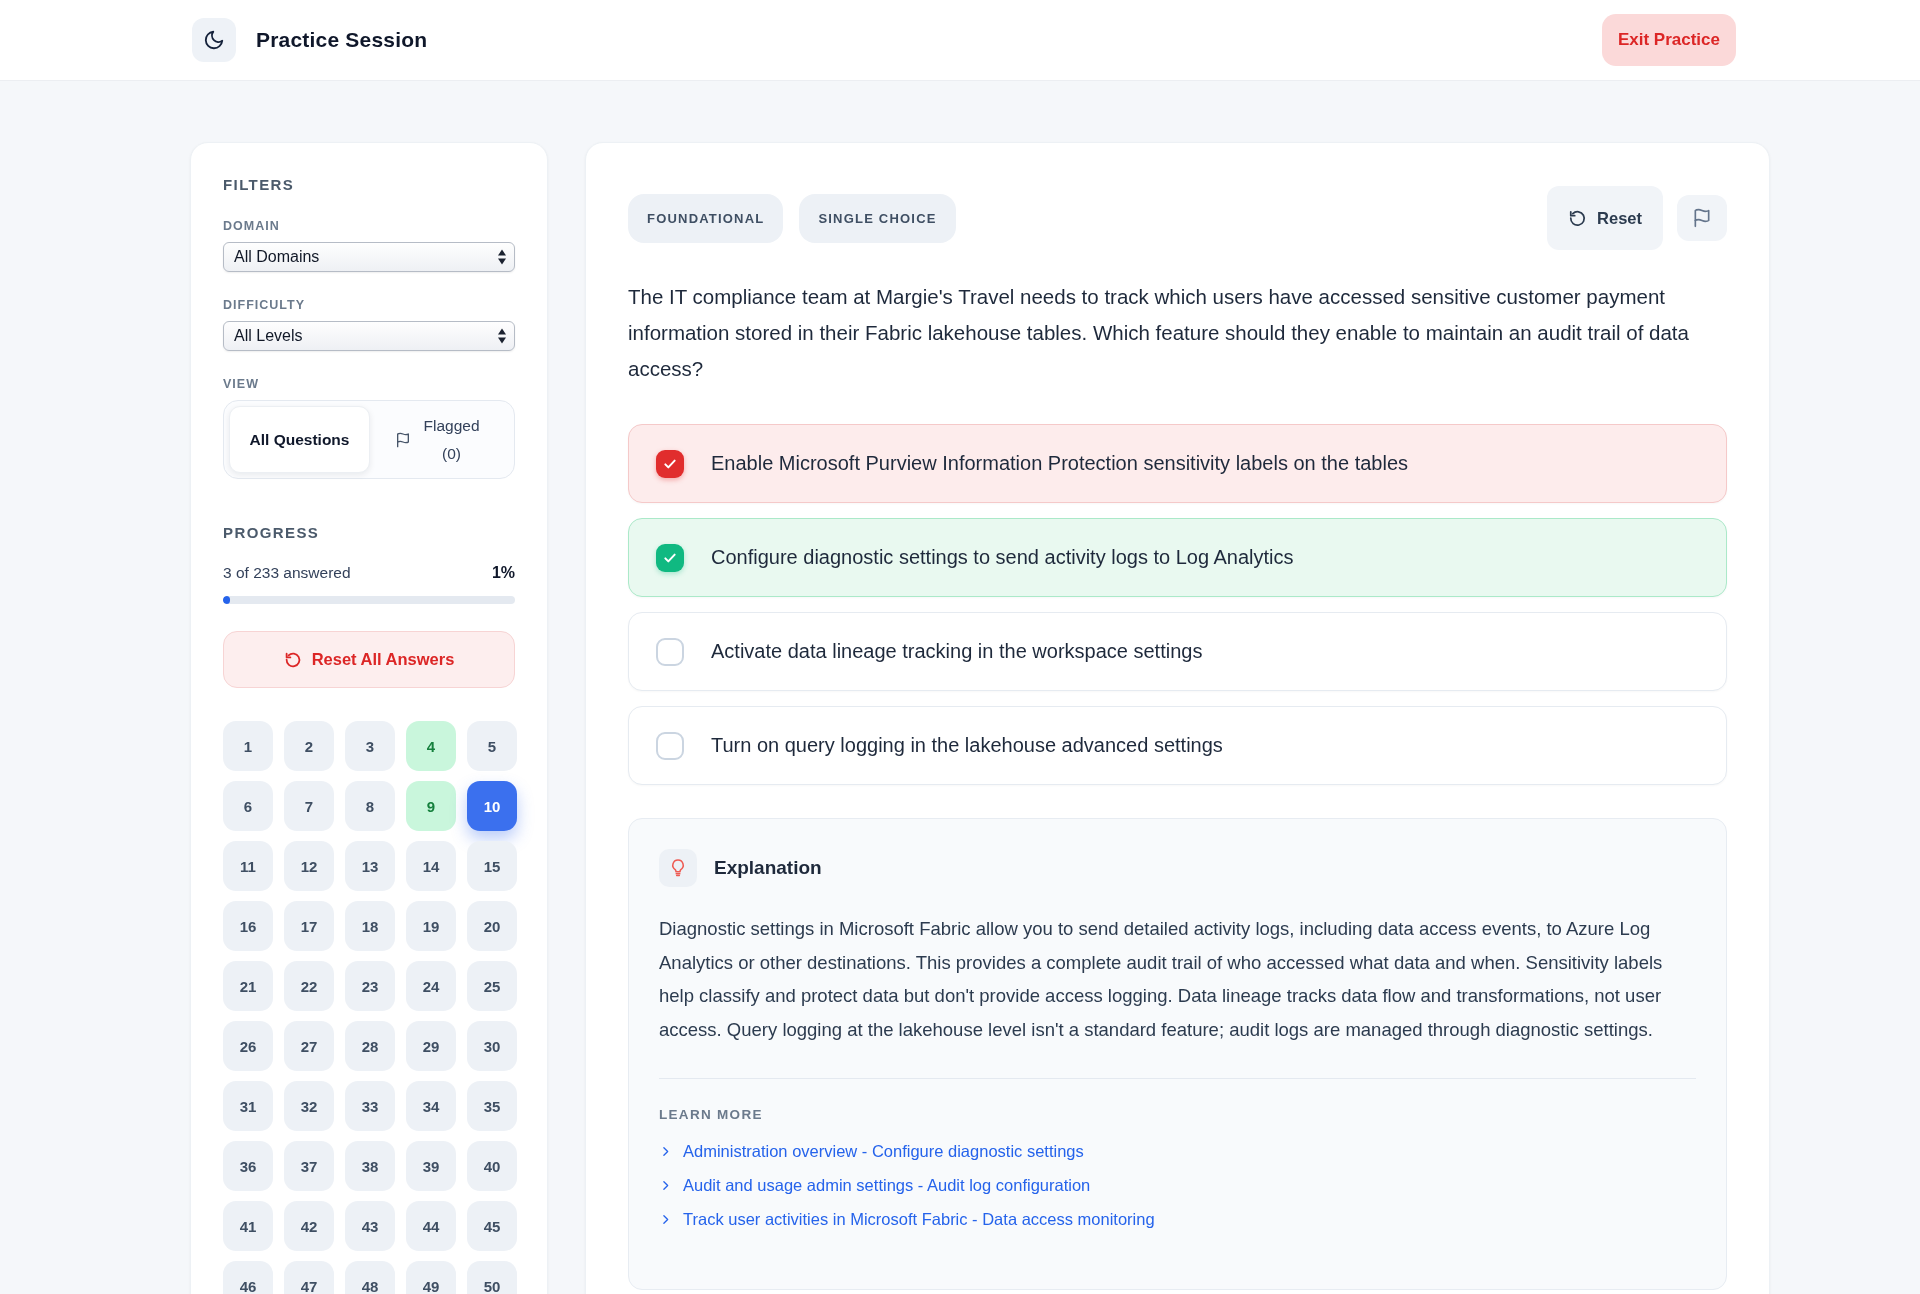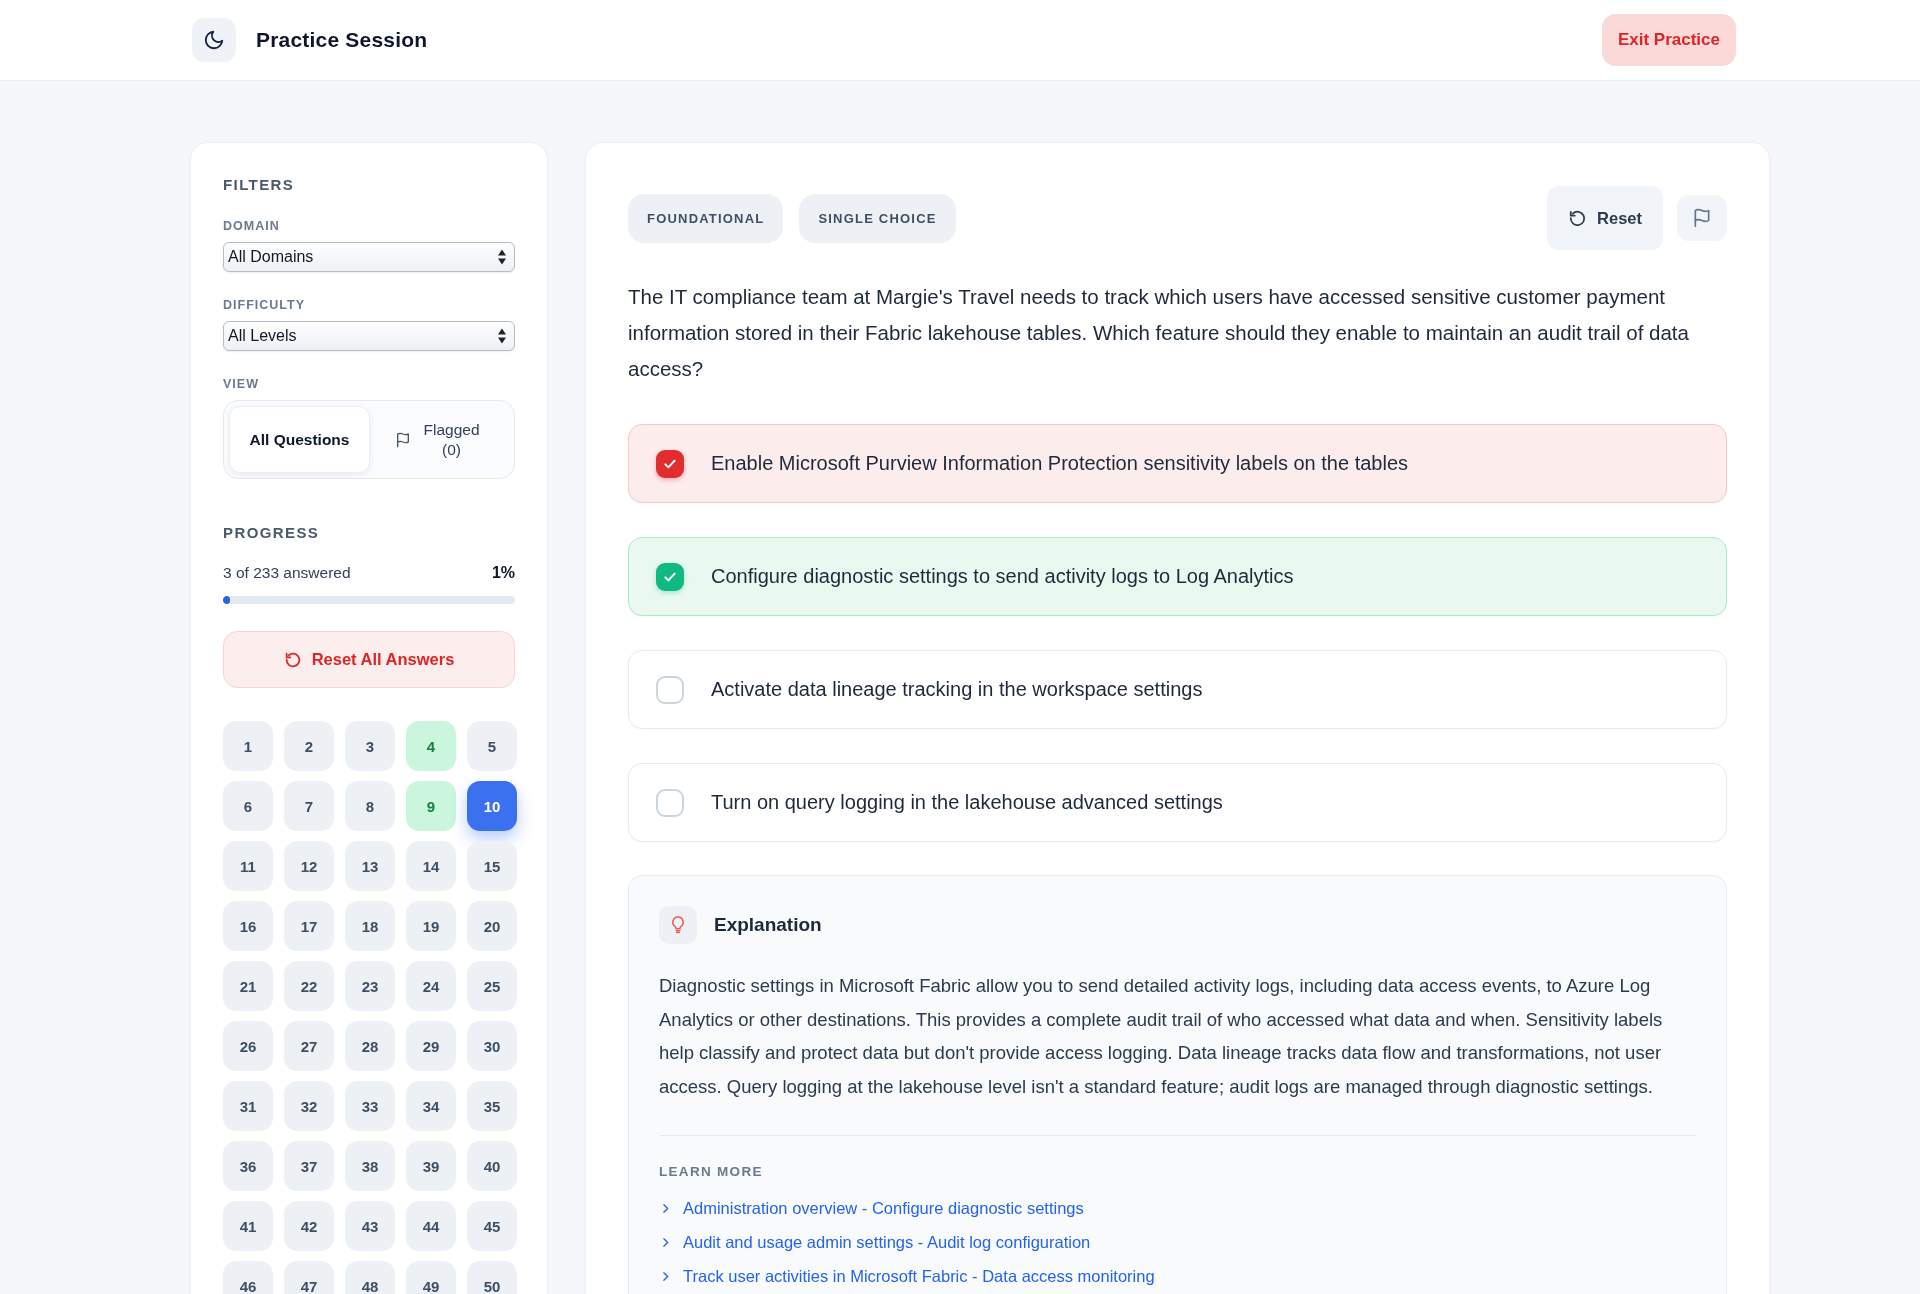--- a/index.html
+++ b/index.html
@@ -34,38 +34,38 @@
   }
   
   .sidebar { width:358px; padding:33px 32px 40px; flex-shrink:0; }
   .side-heading { font-size:15px; font-weight:700; letter-spacing:1.4px; color:#4b5a6b; }
   .field-label { font-size:12.5px; font-weight:700; letter-spacing:1px; color:#6b7a8c; margin-bottom:9px; }
   .field-group { margin-top:26px; }
   .select {
     position:relative; height:30px; width:100%;
     background:linear-gradient(#fefefe,#eef0f4);
     border:1px solid #b6bcc6; border-radius:6px;
-    display:flex; align-items:center; padding:0 30px 0 4px;
+    display:flex; align-items:center; padding:0 30px 0 10px;
     font-size:16px; font-weight:500; color:#111827; cursor:pointer;
     box-shadow:0 1px 2px rgba(0,0,0,.07);
   }
   .select-arrows { position:absolute; right:8px; top:50%; transform:translateY(-50%);
     display:flex; flex-direction:column; gap:3px; }
   .arr-up { width:0; height:0; border-left:4.5px solid transparent; border-right:4.5px solid transparent; border-bottom:6px solid #1b2230; }
   .arr-down { width:0; height:0; border-left:4.5px solid transparent; border-right:4.5px solid transparent; border-top:6px solid #1b2230; }
   .view-toggle {
     margin-top:2px; display:flex; border:1.5px solid #e4e9f0; border-radius:15px;
     padding:5px; background:#fbfcfe; height:79px;
   }
   .toggle-btn { flex:1; border:none; background:transparent; border-radius:11px;
     display:flex; align-items:center; justify-content:center; gap:8px;
     font-size:15.5px; color:#33415a; cursor:pointer; font-family:inherit; }
   .toggle-btn.active { background:#ffffff; border:1px solid #eceff3;
     box-shadow:0 2px 6px rgba(16,24,40,.08); font-weight:700; color:#0f172a; }
-  .toggle-flag-text { width:66px; text-align:center; line-height:20px; }
+  .toggle-flag-text { width:66px; text-align:center; line-height:28px; }
   .progress-section { margin-top:45px; }
   .progress-row { display:flex; justify-content:space-between; align-items:baseline; margin-top:23px; }
   .progress-label { font-size:15.5px; color:#33415a; }
   .progress-pct { font-size:16px; font-weight:700; color:#0f172a; }
   .progress-track { margin-top:14px; height:8px; border-radius:4px; background:#e4e9f0; overflow:hidden; }
   .progress-fill { height:100%; width:7px; border-radius:4px; background:#2563eb; }
   .reset-all-btn {
     margin-top:27px; width:100%; height:57px; border-radius:14px;
     background:#fdeeee; border:1px solid #f7d4d4; color:#dc2626;
     font-size:16.5px; font-weight:700; cursor:pointer; font-family:inherit;
@@ -90,21 +90,21 @@
   .top-actions { display:flex; gap:14px; align-items:center; }
   .reset-btn {
     height:64px; padding:0 21px; border-radius:12px; border:none; background:#f1f4f8;
     color:#2c3b4f; font-size:16.5px; font-weight:600; cursor:pointer; font-family:inherit;
     display:flex; align-items:center; gap:10px;
   }
   .flag-btn { width:50px; height:46px; border-radius:12px; border:none; background:#f1f4f8;
     color:#64748b; cursor:pointer; display:flex; align-items:center; justify-content:center; }
   .question-text { margin-top:29px; max-width:1075px; font-size:20.5px; line-height:36px;
     font-weight:500; color:#1e293b; }
-  .options { margin-top:37px; display:flex; flex-direction:column; gap:34px; }
+  .options { margin-top:37px; display:flex; flex-direction:column; gap:15px; }
   .option {
     display:flex; align-items:center; gap:27px; min-height:79px;
     border:1px solid #e6ebf1; border-radius:14px; background:#ffffff;
     padding:22px 27px; cursor:pointer; box-shadow:0 1px 2px rgba(16,24,40,.03);
   }
   .checkbox { width:28px; height:28px; border-radius:9px; flex-shrink:0;
     display:flex; align-items:center; justify-content:center; }
   .opt-none .checkbox { border:2px solid #cbd5e1; background:#ffffff; }
   .opt-incorrect { background:#fdecec; border-color:#f5c9c9; }
   .opt-incorrect .checkbox { background:#e12d2d; box-shadow:0 2px 5px rgba(225,45,45,.35); }

